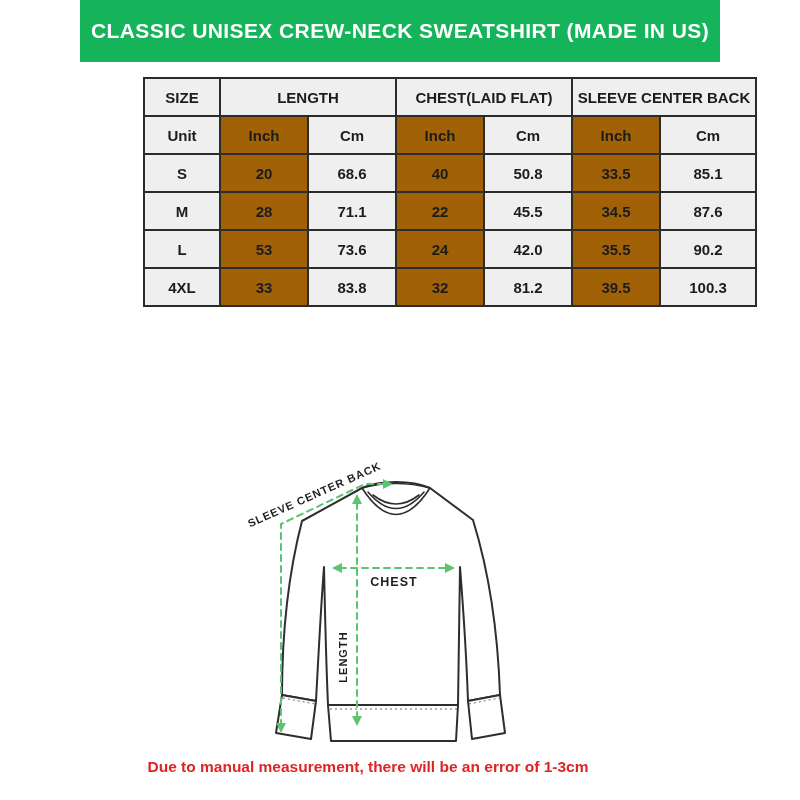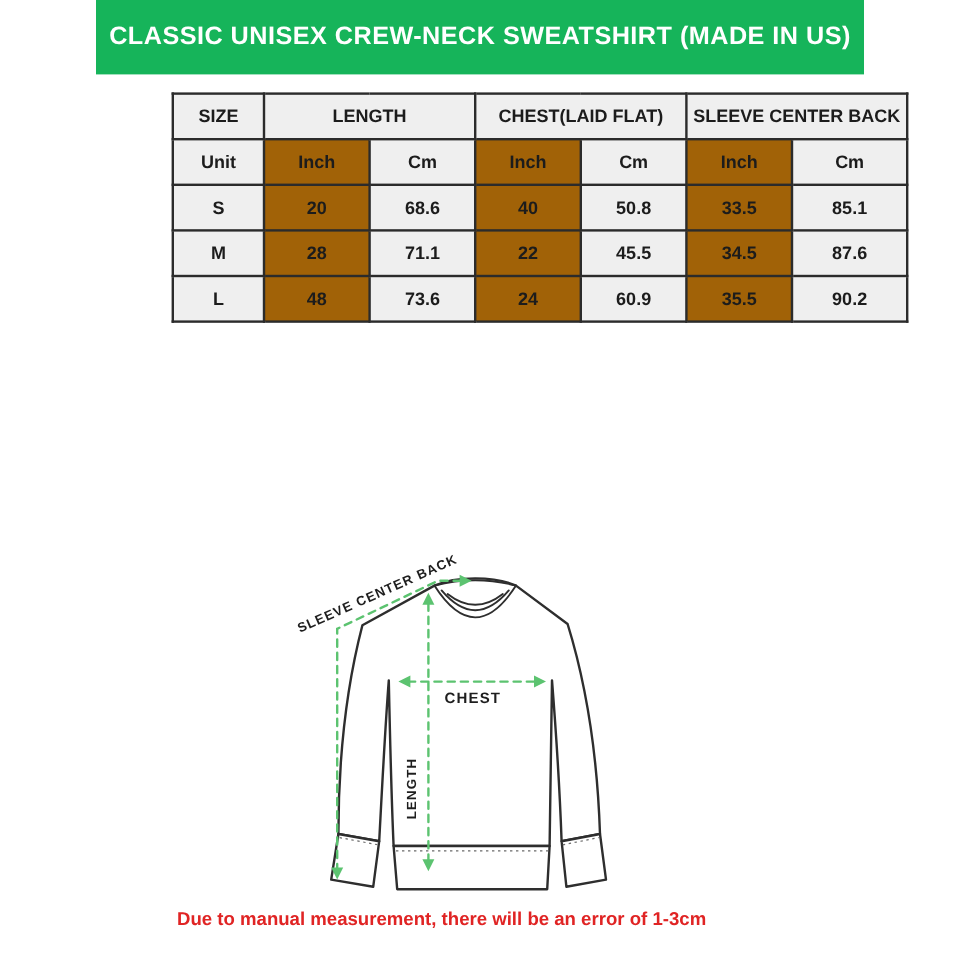--- a/index.html
+++ b/index.html
@@ -83,26 +83,35 @@
             <td class="gray">M</td>
             <td class="white">28</td>
             <td class="gray">71.1</td>
             <td class="white">22</td>
             <td class="gray">45.5</td>
             <td class="white">34.5</td>
             <td class="gray">87.6</td>
           </tr>
           <tr>
             <td class="gray">L</td>
-            <td class="white">48</td>
+            <td class="white">53</td>
             <td class="gray">73.6</td>
             <td class="white">24</td>
-            <td class="gray">60.9</td>
+            <td class="gray">42.0</td>
             <td class="white">35.5</td>
             <td class="gray">90.2</td>
+          </tr>
+          <tr>
+            <td class="gray">4XL</td>
+            <td class="white">33</td>
+            <td class="gray">83.8</td>
+            <td class="white">32</td>
+            <td class="gray">81.2</td>
+            <td class="white">39.5</td>
+            <td class="gray">100.3</td>
           </tr>
         </tbody>
     </table>
   </div>
 
   <div class="diagram">
     <svg width="330" height="300" viewBox="0 0 330 300">
 
       <path class="garment" d="
         M 122,33

